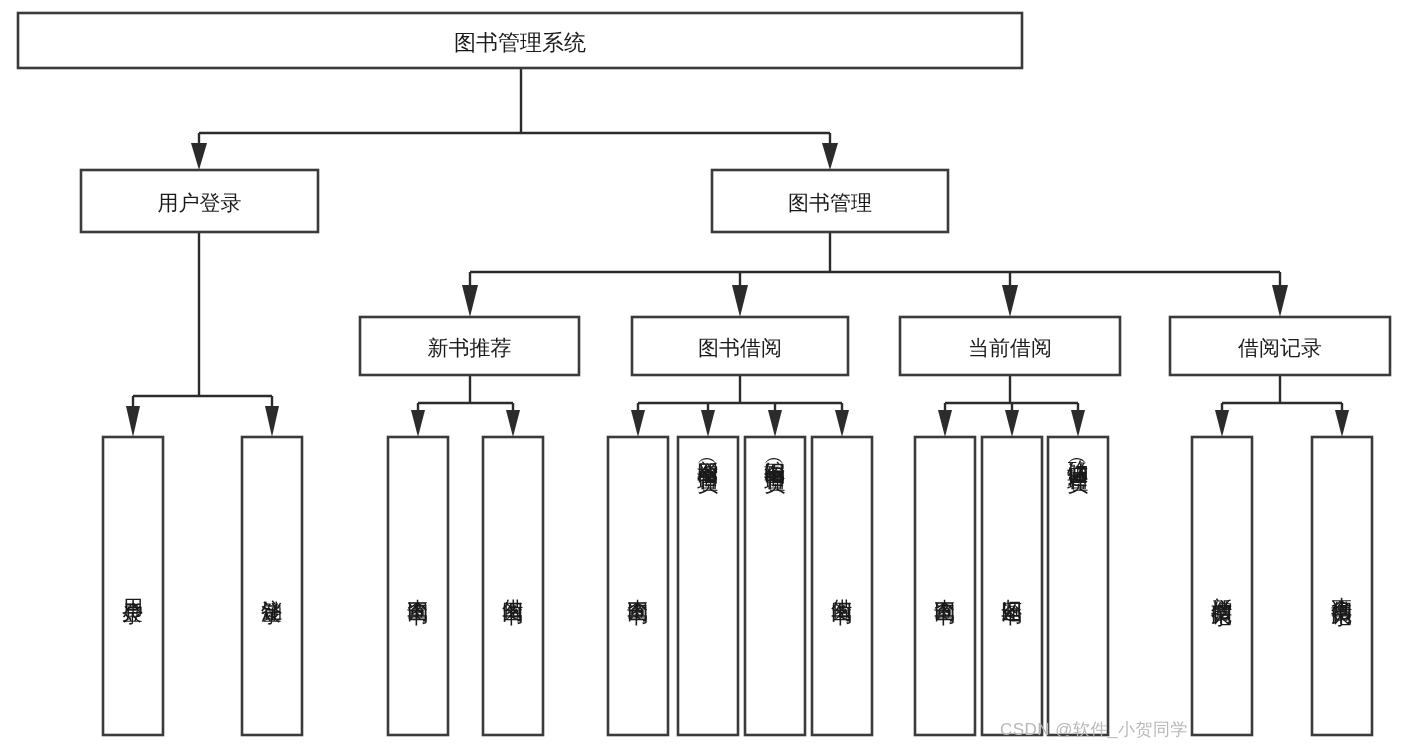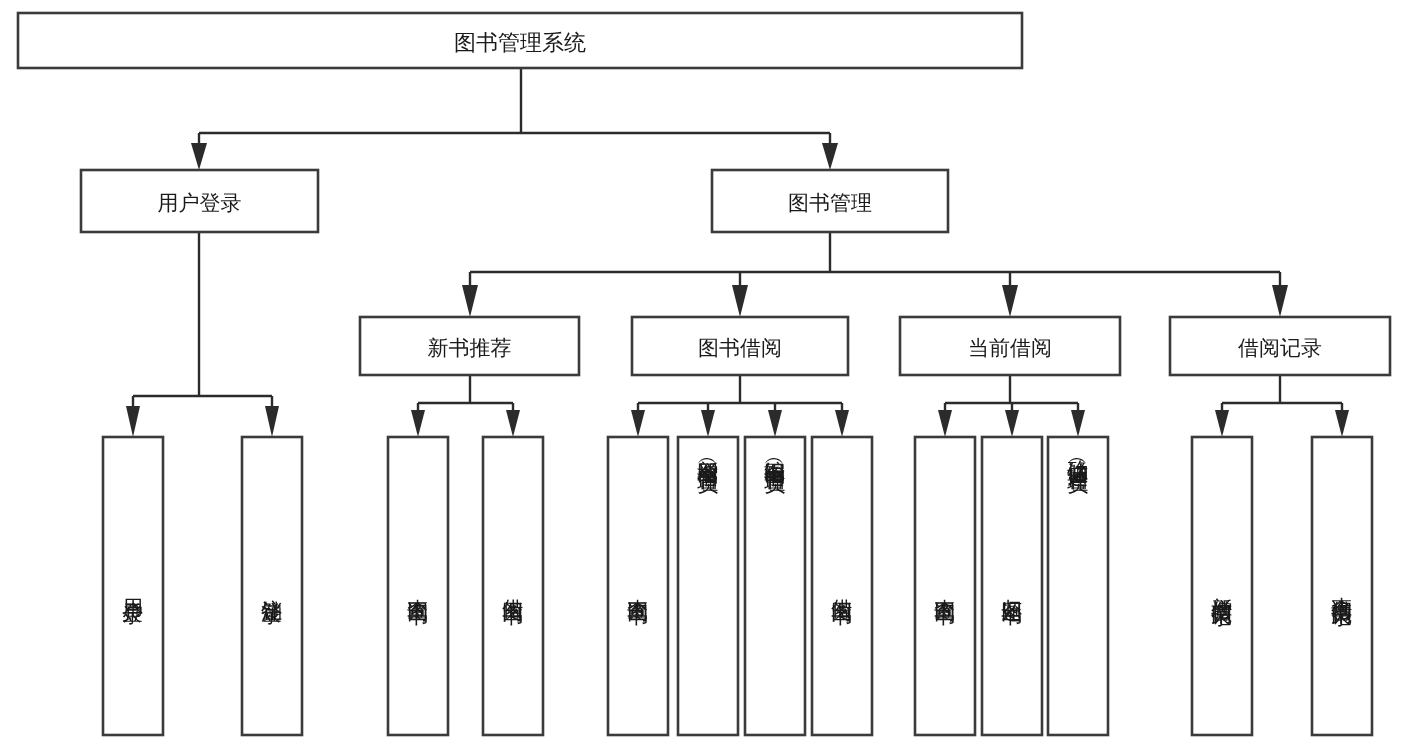--- a/index.html
+++ b/index.html
@@ -240,13 +240,14 @@
   <div class="leaf-label-wrap" style="left:1048px; top:437px; width:60px; height:298px; align-items:flex-start;">
     <span class="leaf-label" style="padding-top:6px;">确认归还（管理员）</span>
   </div>
   <div class="leaf-label-wrap" style="left:1192px; top:437px; width:60px; height:298px;">
     <span class="leaf-label">新增借阅记录</span>
   </div>
   <div class="leaf-label-wrap" style="left:1312px; top:437px; width:60px; height:298px;">
     <span class="leaf-label">查询借阅记录</span>
   </div>
 
+  <div class="watermark">CSDN @软件_小贺同学</div>
 </div>
 
 </body></html>

